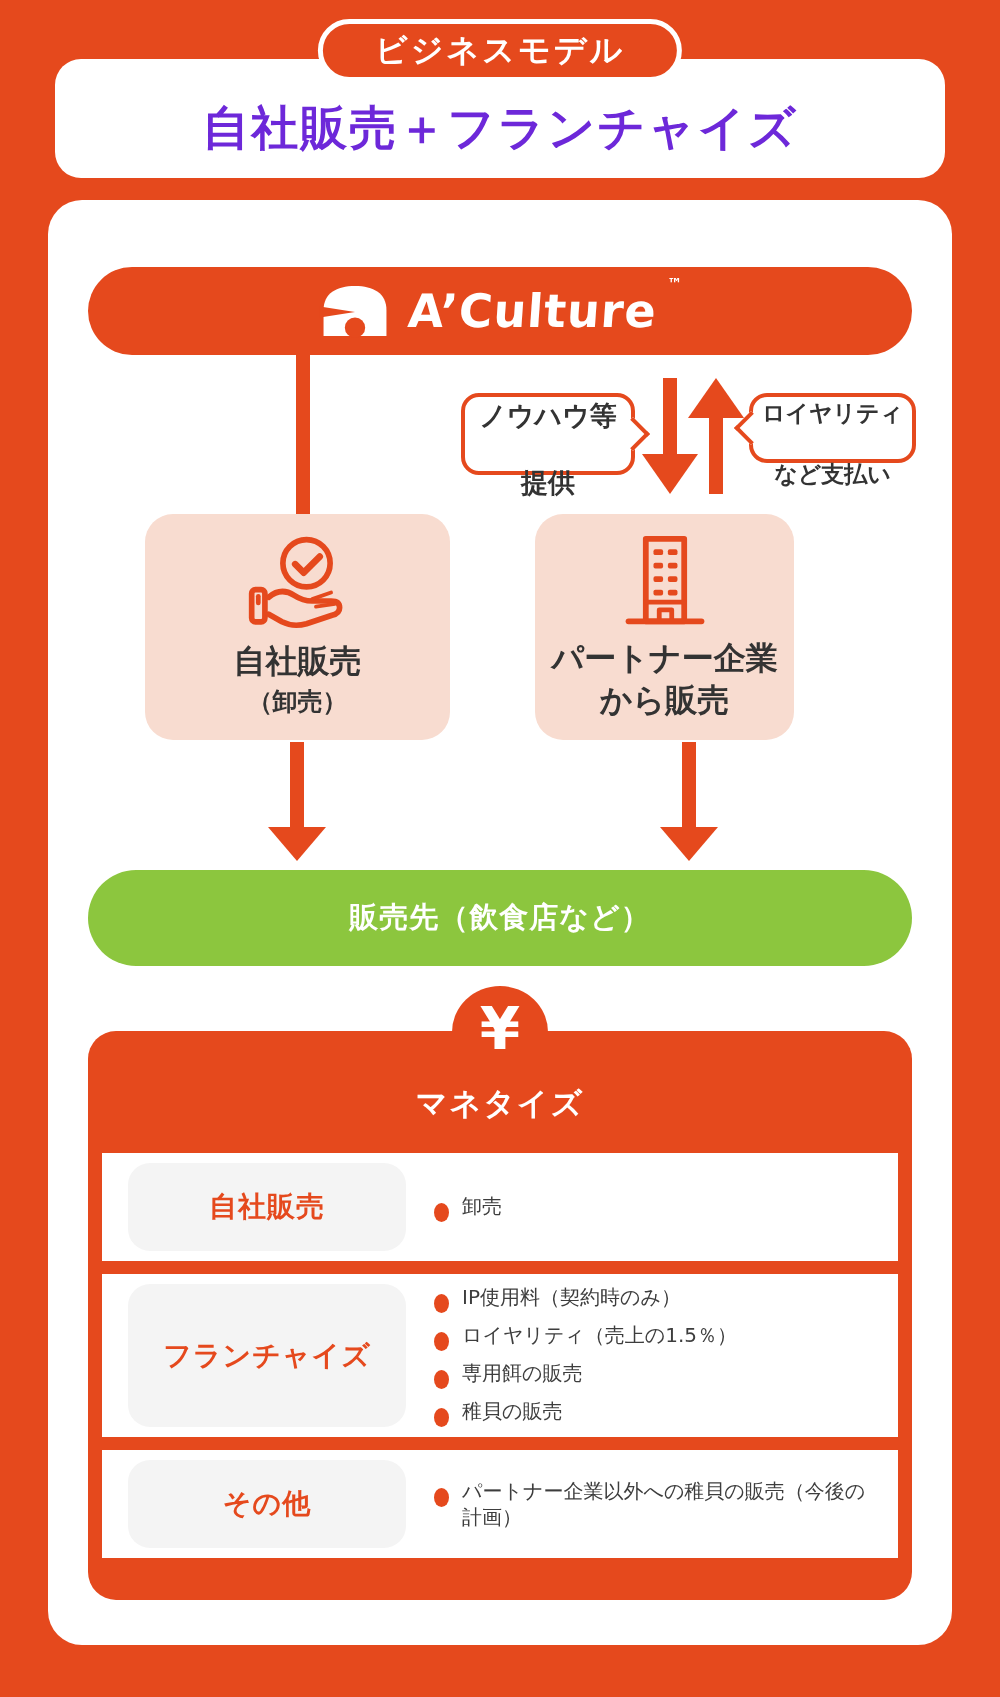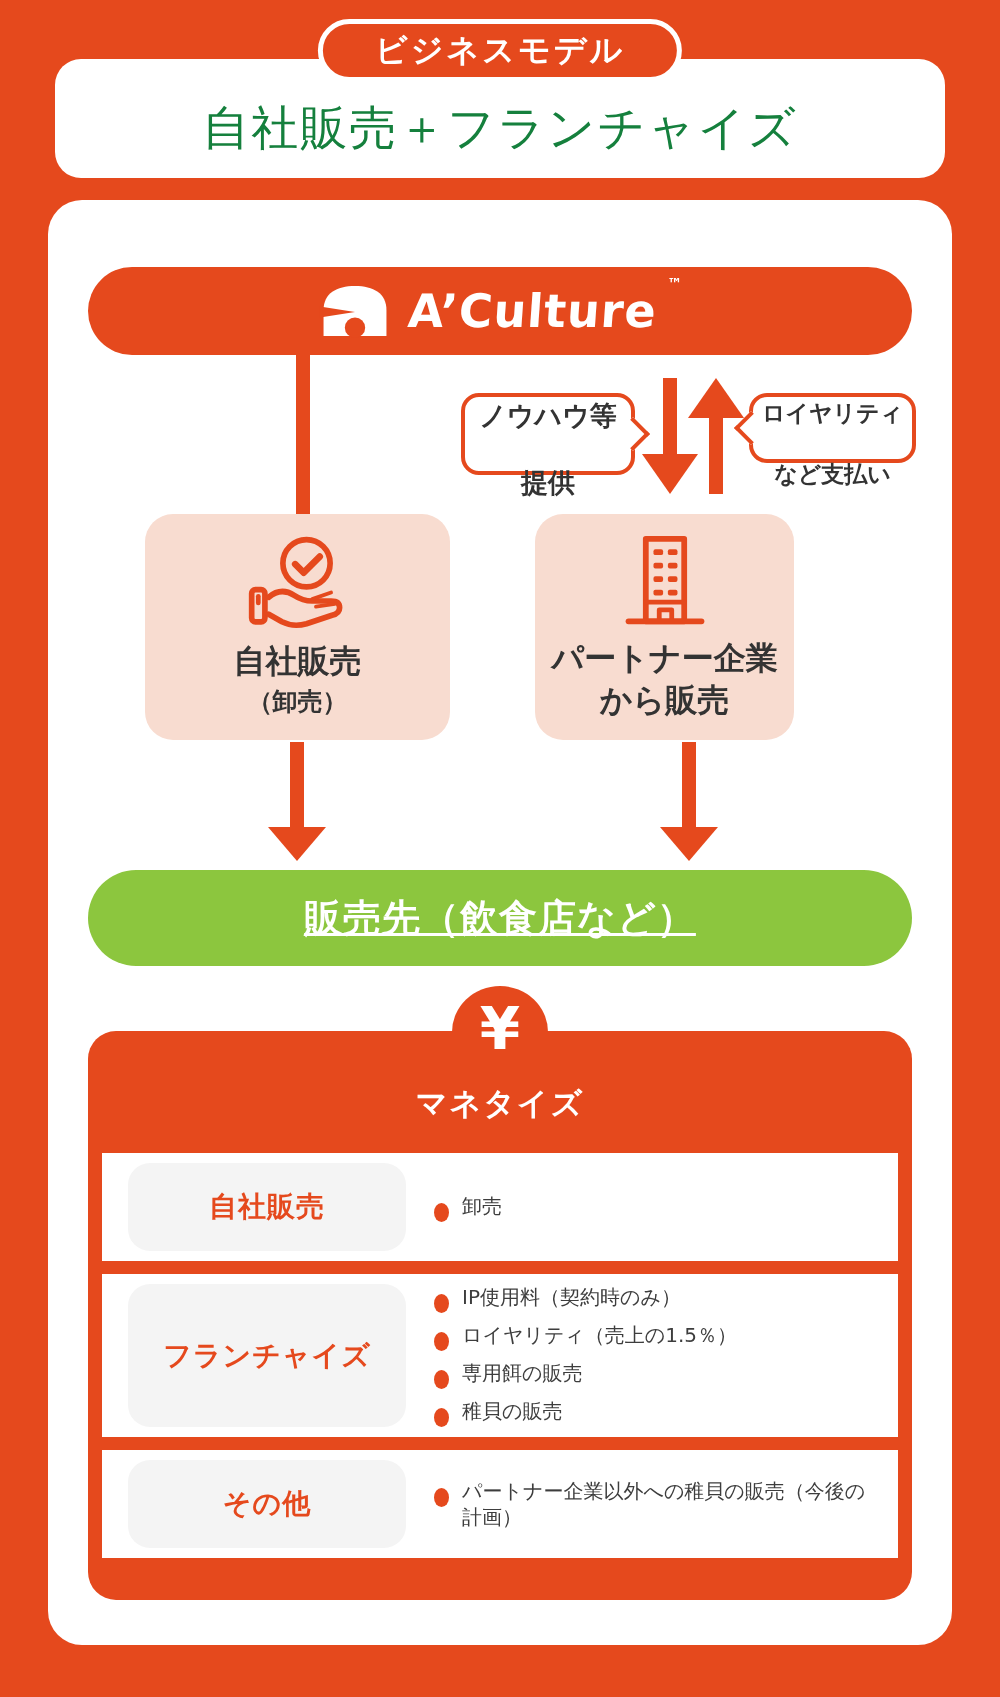--- a/index.html
+++ b/index.html
@@ -27,21 +27,21 @@
     display:flex;align-items:center;justify-content:center;
     z-index:3;
   }
   .badge span{color:#fff;font-size:32px;font-weight:700;letter-spacing:3px;}
   .header-box{
     position:absolute;left:55px;top:59px;width:890px;height:119px;
     background:#fff;border-radius:26px;z-index:2;
     display:flex;align-items:flex-end;justify-content:center;
     padding-bottom:18px;
   }
-  .header-box h1{color:#15803d;font-size:47px;font-weight:400;letter-spacing:2px;}
+  .header-box h1{color:#6d28d9;font-size:47px;font-weight:700;letter-spacing:2px;}
   
   .card{
     position:absolute;left:48px;top:200px;width:904px;height:1445px;
     background:#fff;border-radius:34px;z-index:1;
   }
   .card *{position:absolute;}
   
   .brand-bar{
     left:40px;top:67px;width:824px;height:88px;border-radius:44px;
     background:var(--orange);
@@ -80,21 +80,21 @@
   .chan.own{left:97px;width:305px;}
   .chan.partner{left:487px;width:259px;}
   .chan .t{color:var(--ink);font-size:32px;font-weight:700;line-height:1.32;text-align:center;margin-top:8px;}
   .chan .s{color:var(--ink);font-size:25px;font-weight:600;margin-top:2px;}
   
   .dest{
     left:40px;top:670px;width:824px;height:96px;border-radius:48px;
     background:var(--green);
     display:flex;align-items:center;justify-content:center;
   }
-  .dest span{position:static;color:#fff;font-size:38px;font-weight:800;letter-spacing:1px;text-decoration:underline;}
+  .dest span{position:static;color:#fff;font-size:29px;font-weight:800;letter-spacing:1px;}
   
   .bump{left:404px;top:786px;width:96px;height:46px;background:var(--orange);
         border-radius:48px 48px 0 0 / 46px 46px 0 0;z-index:2;}
   .yen{left:404px;top:795px;width:96px;text-align:center;color:#fff;
        font-size:58px;font-weight:700;z-index:3;}
   
   .monetize{
     left:40px;top:831px;width:824px;height:569px;border-radius:28px;
     background:var(--orange);
   }

